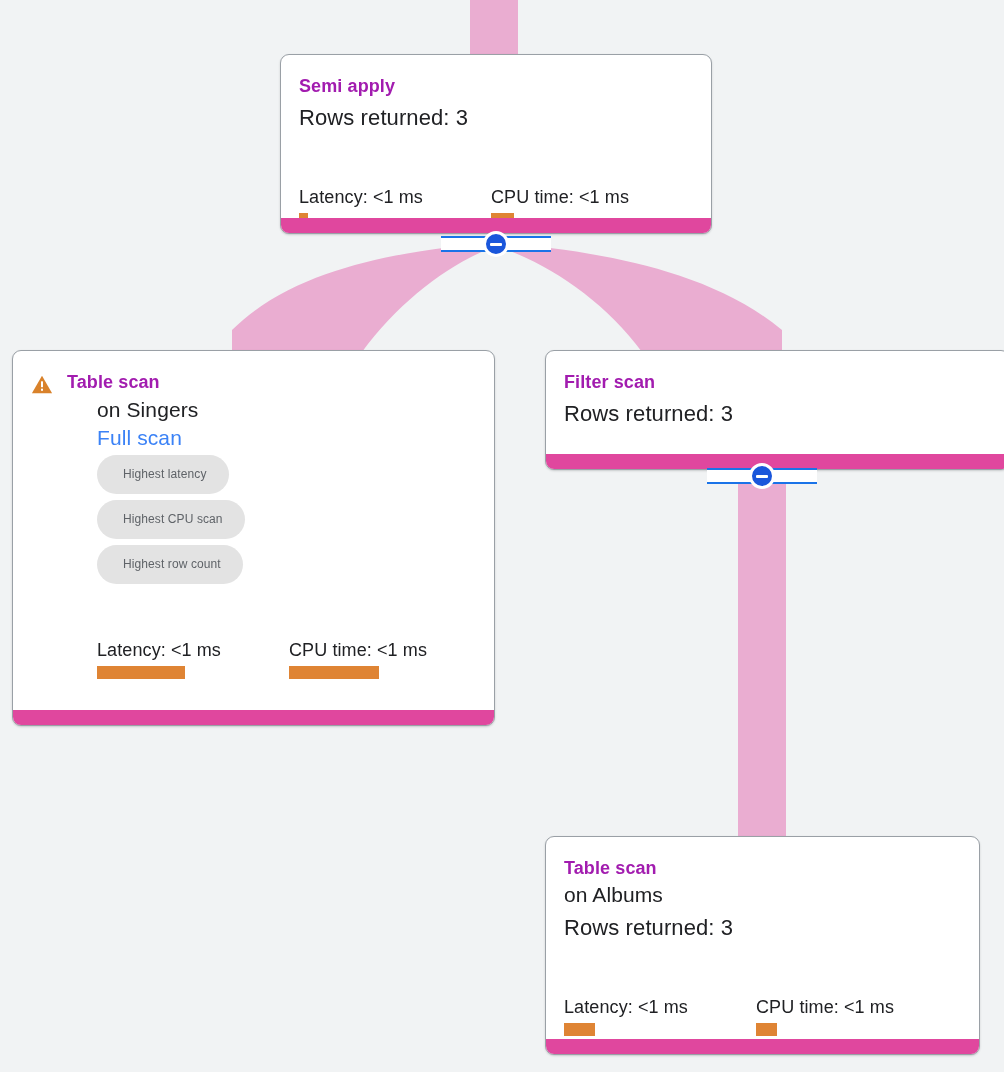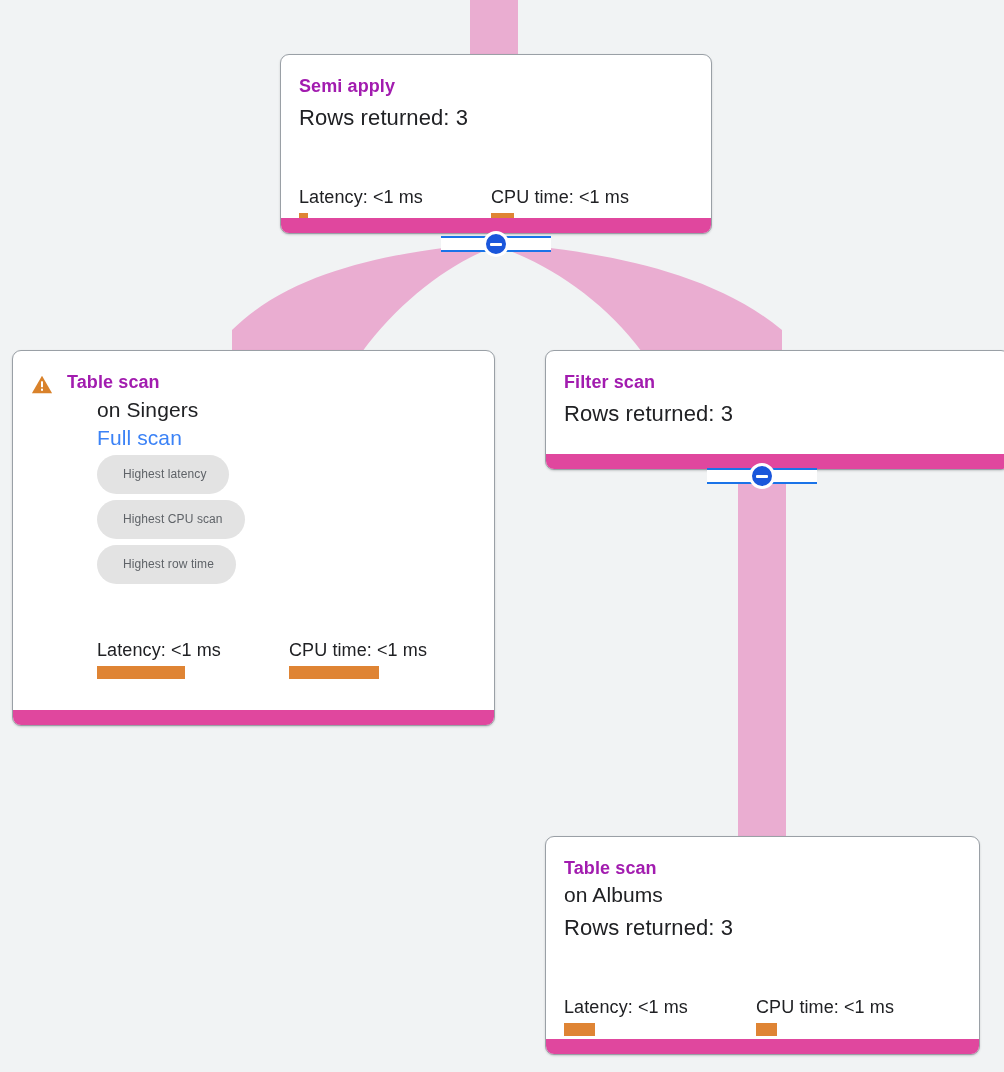--- a/index.html
+++ b/index.html
@@ -228,21 +228,21 @@
           <rect x="10.9" y="8" width="2.2" height="6.4" fill="#ffffff"></rect>
           <rect x="10.9" y="16" width="2.2" height="2.3" fill="#ffffff"></rect>
         </svg>
         <div class="node-title">Table scan</div>
       </div>
       <div class="node-sub indent">on Singers</div>
       <div class="node-sub muted indent">Full scan</div>
       <div class="badges">
         <span class="badge">Highest latency</span>
         <span class="badge">Highest CPU scan</span>
-        <span class="badge">Highest row time</span>
+        <span class="badge">Highest row count</span>
       </div>
       <div class="metrics indent">
         <div class="metric" style="width:192px;">
           <div class="metric-label">Latency: &lt;1 ms</div>
           <div class="metric-bar" style="width:88px;"></div>
         </div>
         <div class="metric">
           <div class="metric-label">CPU time: &lt;1 ms</div>
           <div class="metric-bar" style="width:90px;"></div>
         </div>

